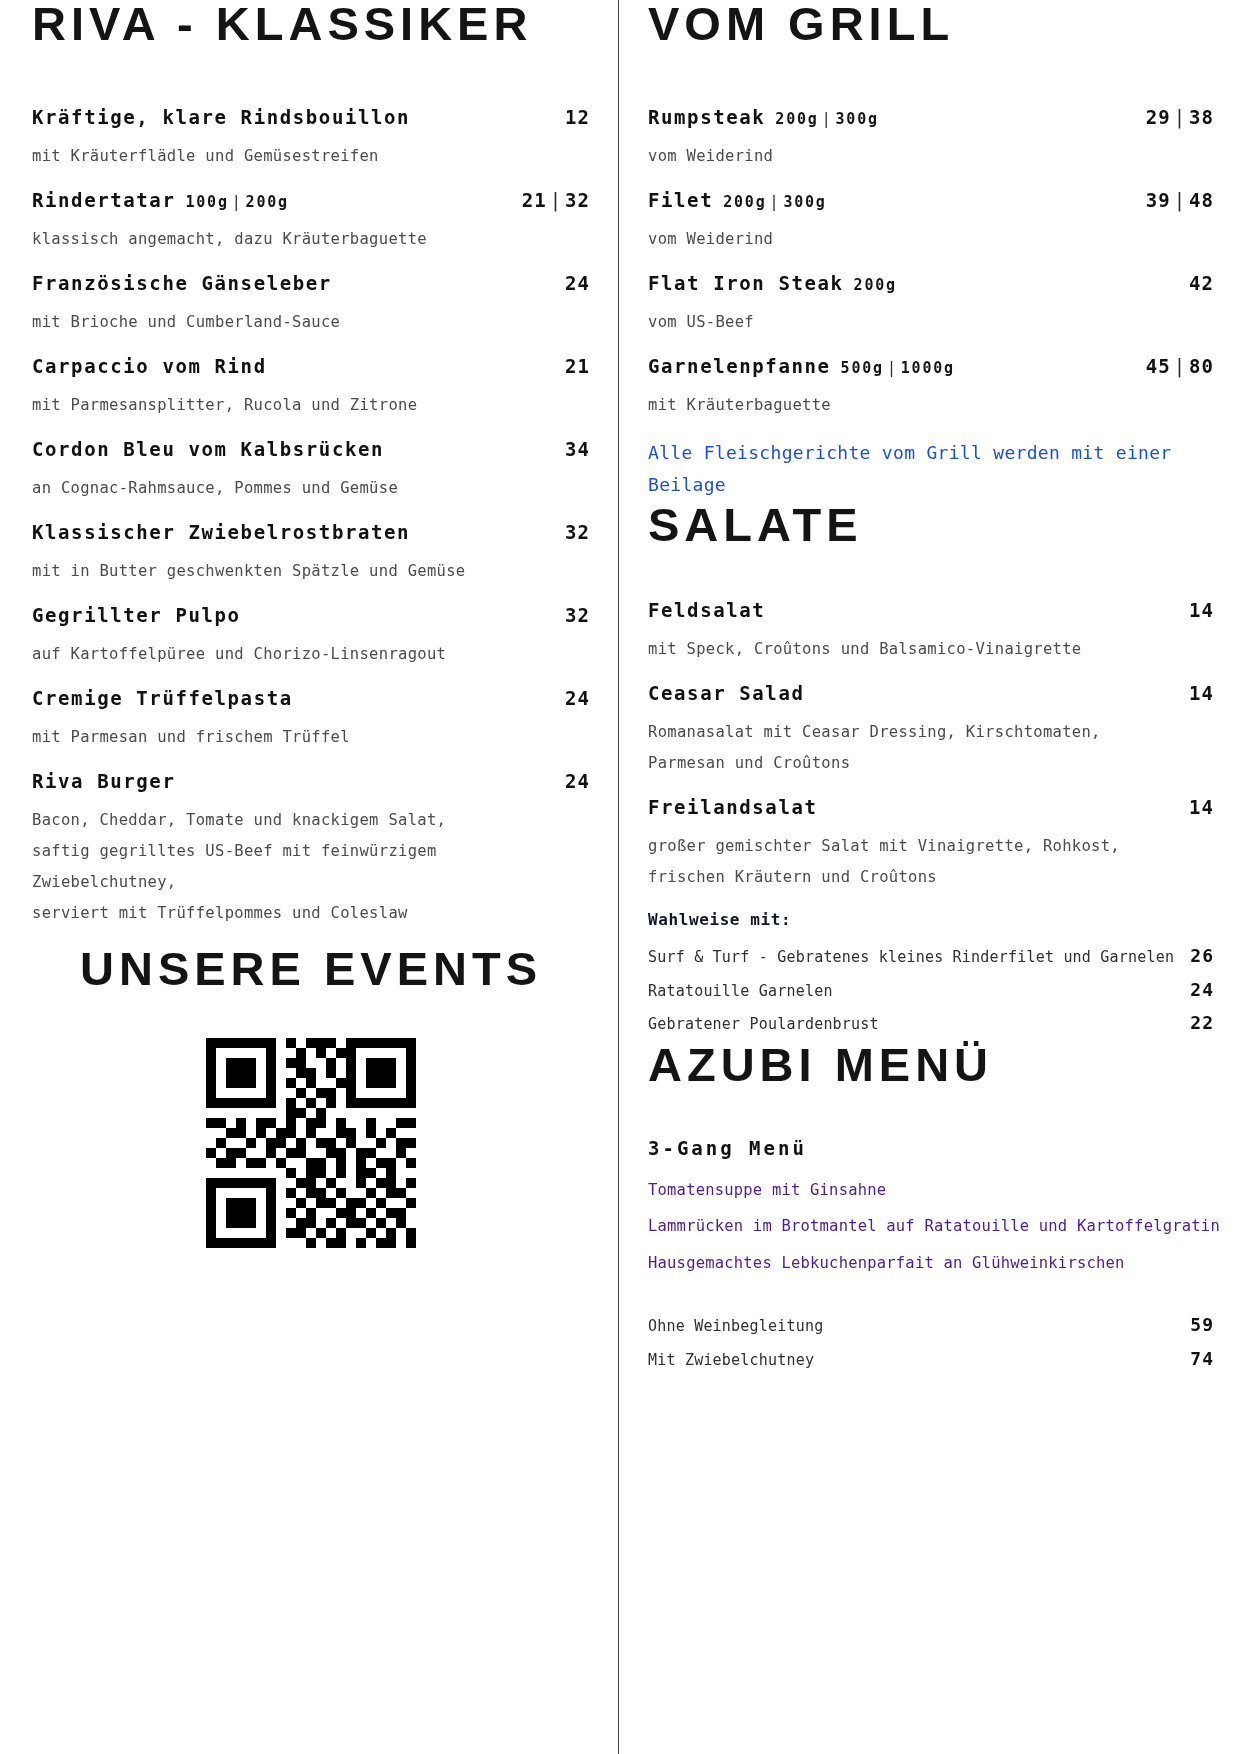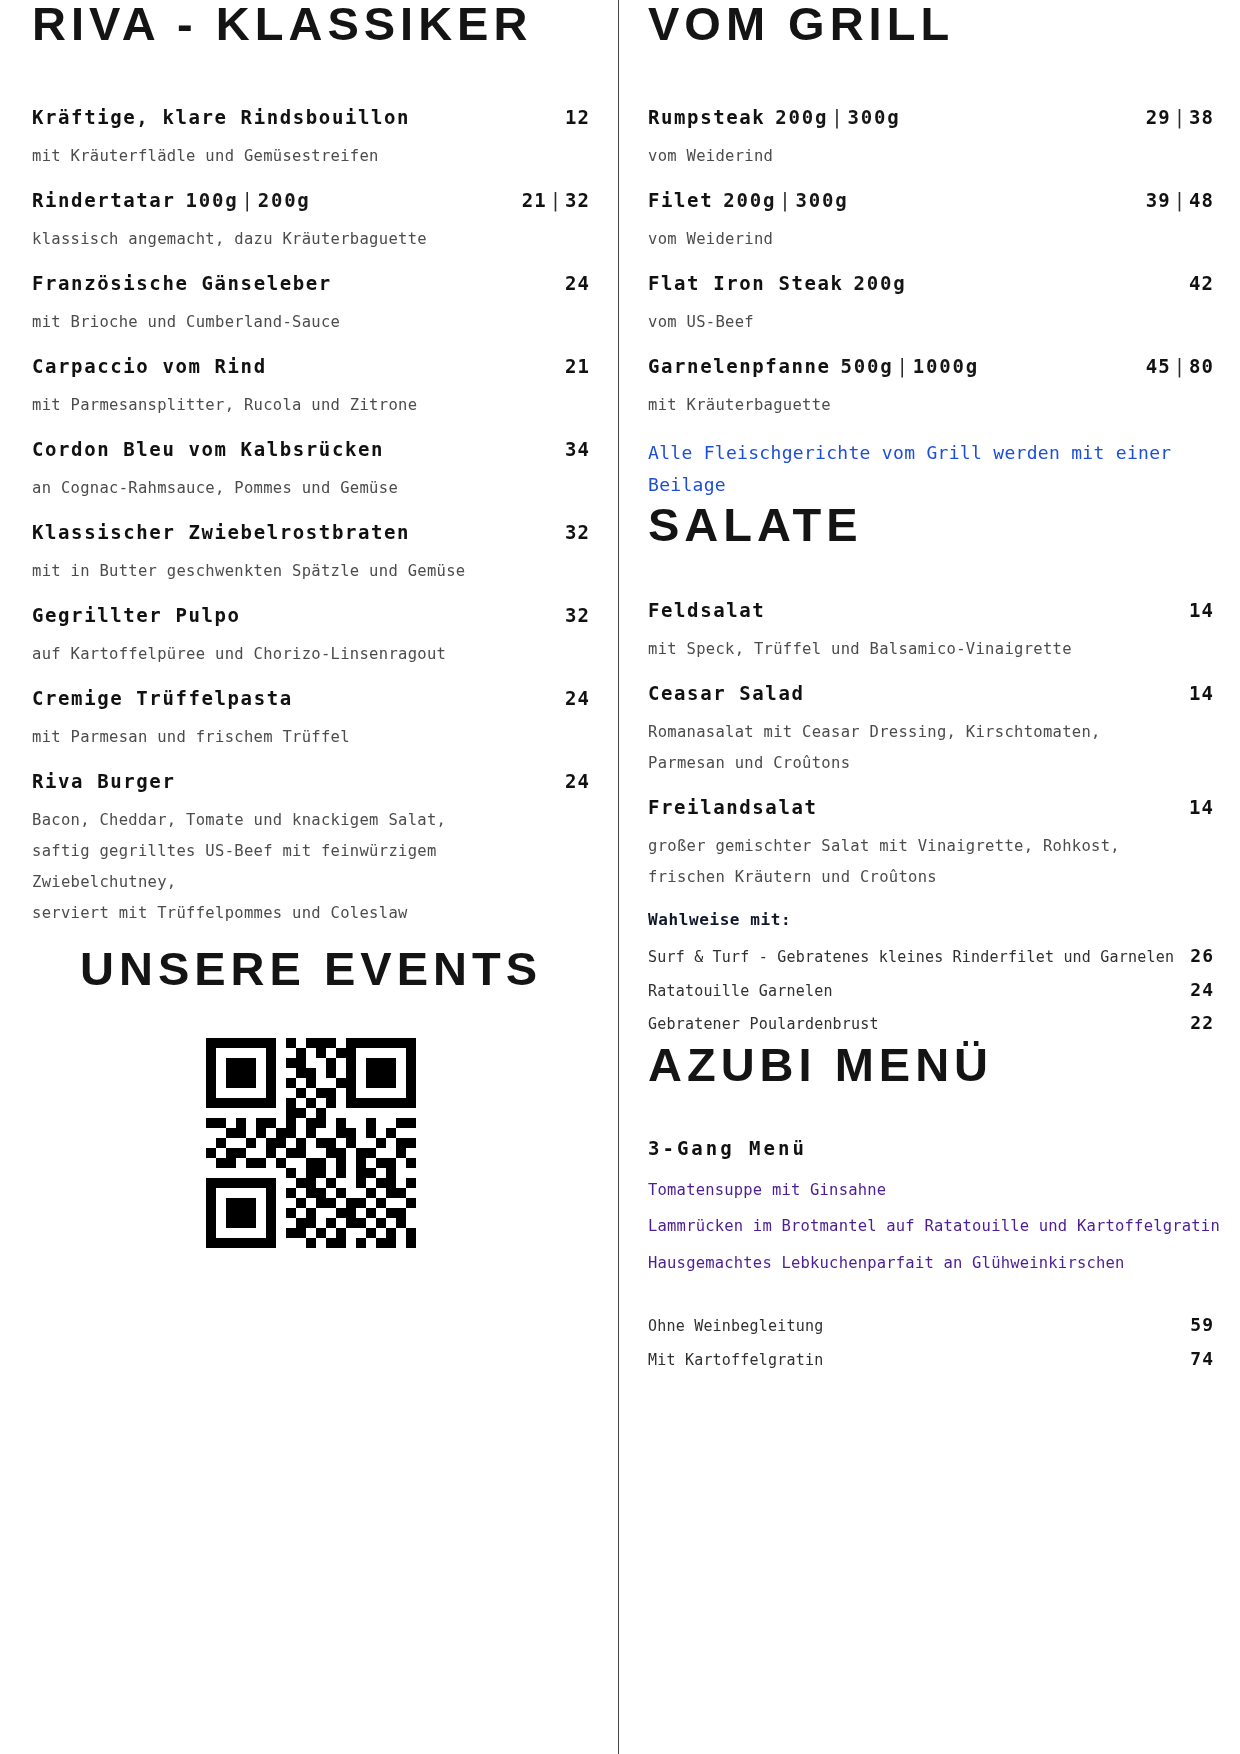--- a/index.html
+++ b/index.html
@@ -17,21 +17,21 @@
     font-size:47px; line-height:47px; letter-spacing:5px; color:#141414;
     white-space:nowrap;
   }
   .mt-main { margin-top:121px; }
   .items { margin-top:58px; }
 
   .menu-item { margin-bottom:16px; }
   .item-row { display:flex; justify-content:space-between; align-items:baseline; }
   .item-title { white-space:nowrap; line-height:24px; }
   .item-name { font-weight:700; font-size:19px; letter-spacing:1.6px; color:#111111; }
-  .portion   { font-weight:700; font-size:19px; letter-spacing:1.8px; color:#161616; margin-left:10px;text-align:center; }
+  .portion   { font-weight:700; font-size:15px; letter-spacing:1.8px; color:#161616; margin-left:10px;text-align:center; }
   .item-price{ font-weight:700; font-size:19px; letter-spacing:1px; color:#111111; white-space:nowrap; margin-left:14px; line-height:24px; }
   .pipe { font-weight:400; padding:0 3px; color:#2a2a2a; }
   .item-desc { margin-top:10px; font-size:15.5px; line-height:31px; letter-spacing:0.3px; color:#4c4c4c; font-weight:400; }
 
   .note { margin:14px 0 0 0; font-size:18px; line-height:32px; letter-spacing:0.3px; color:#1d4ed8; }
 
   .h-salate { margin-top:37px; }
   .items-salate { margin-top:50px; }
   .options-label { margin-top:11px; font-weight:700; font-size:16px; line-height:22px; letter-spacing:0.6px; color:#0f172a; }
   .options { margin-top:9px; }
@@ -430,21 +430,21 @@
       </div>
 
     <h1 class="sec h-salate">SALATE</h1>
     <div class="items items-salate" id="salate-items">
         <div class="menu-item">
           <div class="item-row">
             <div class="item-title"><span class="item-name">Feldsalat</span></div>
             <div class="item-price">14</div>
           </div>
           <div class="item-desc">
-            <div>mit Speck, Trüffel und Balsamico-Vinaigrette</div>
+            <div>mit Speck, Croûtons und Balsamico-Vinaigrette</div>
           </div>
         </div>
         <div class="menu-item">
           <div class="item-row">
             <div class="item-title"><span class="item-name">Ceasar Salad</span></div>
             <div class="item-price">14</div>
           </div>
           <div class="item-desc">
             <div>Romanasalat mit Ceasar Dressing, Kirschtomaten,</div>
             <div>Parmesan und Croûtons</div>
@@ -483,18 +483,18 @@
         <div class="course">Tomatensuppe mit Ginsahne</div>
         <div class="course">Lammrücken im Brotmantel auf Ratatouille und Kartoffelgratin</div>
         <div class="course">Hausgemachtes Lebkuchenparfait an Glühweinkirschen</div>
       </div>
     <div class="options pricing" id="azubi-pricing">
         <div class="option-row">
           <div class="option-label">Ohne Weinbegleitung</div>
           <div class="option-price">59</div>
         </div>
         <div class="option-row">
-          <div class="option-label">Mit Kartoffelgratin</div>
+          <div class="option-label">Mit Zwiebelchutney</div>
           <div class="option-price">74</div>
         </div>
       </div>
   </section>
 </div>
 
 </body></html>

